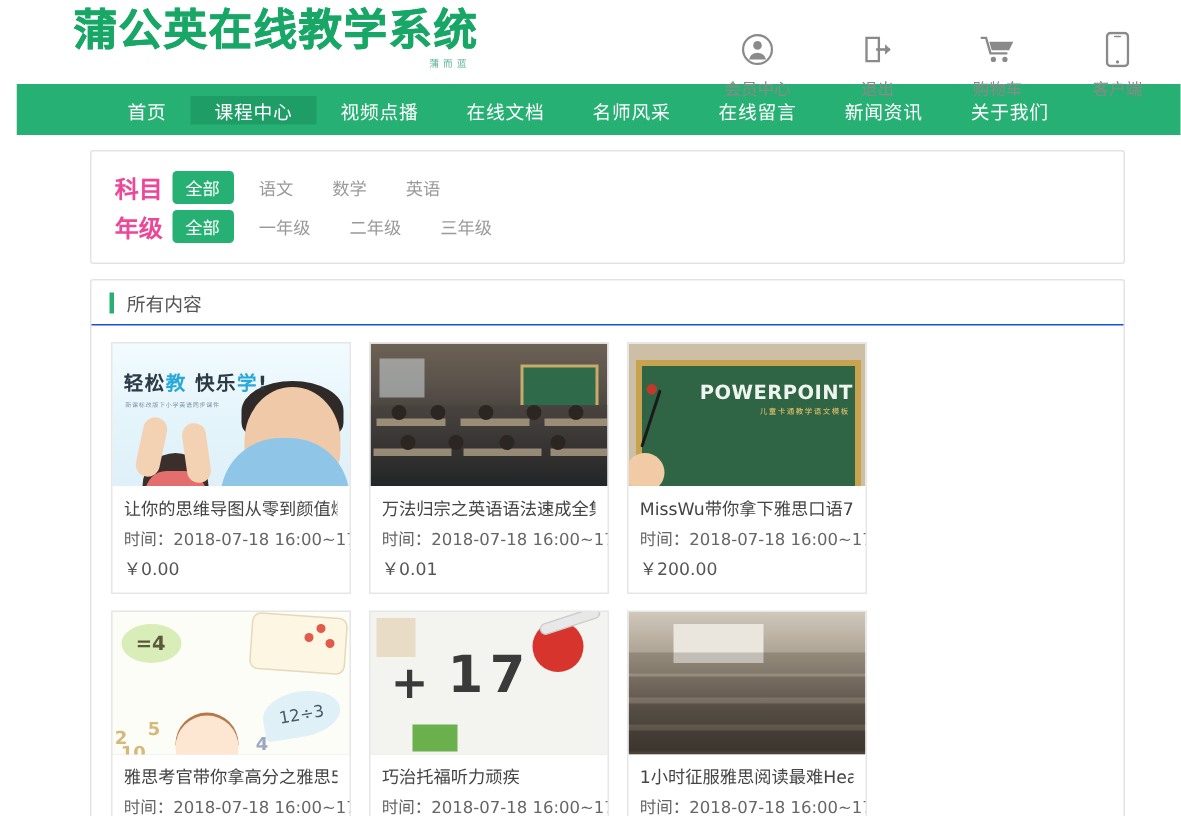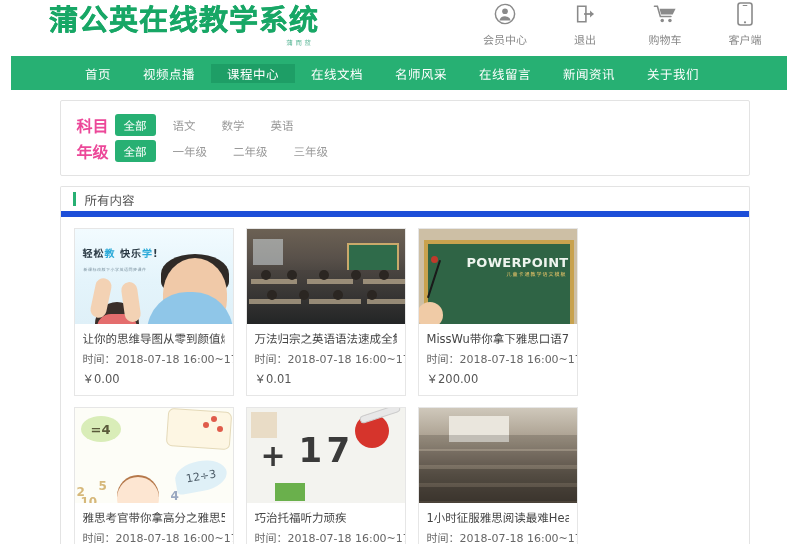--- a/index.html
+++ b/index.html
@@ -44,21 +44,21 @@
     color: #3aa882;
     letter-spacing: 3px;
     margin-top: 1px;
     margin-right: 4px;
     transform: scale(0.92);
     opacity: .85;
   }
   .header-tools {
     position: absolute;
     right: 26px;
-    top: 2px;
+    top: 21px;
     display: flex;
     gap: 26px;
   }
   .tool {
     width: 54px;
     display: flex;
     flex-direction: column;
     align-items: center;
     cursor: pointer;
   }
@@ -135,21 +135,21 @@
     border: 1px solid #e3e3e3;
     border-bottom: none;
     background: #fff;
     margin-top: 10px;
     border-radius: 2px 2px 0 0;
   }
   .section-head {
     height: 30px;
     display: flex;
     align-items: center;
-    border-bottom: 6px solid #1d4ed8;
+    border-bottom: 1px solid #1d4ed8;
     padding-left: 12px;
   }
   .section-bar {
     width: 3px; height: 14px;
     background: #27b073;
     margin-right: 9px;
     flex: none;
   }
   .section-title { font-size: 12.5px; color: #555; }
 
@@ -194,21 +194,21 @@
     color: #555;
     margin-top: 5px;
     line-height: 15px;
   }
 
   
   .th-inner { position:absolute; inset:0; }
 
   
   .t1 { background: linear-gradient(180deg,#f2fbff 0%, #e4f4fb 55%, #dff0f8 100%); }
-  .t1 .slog { position:absolute; left:8px; top:16px; font-size:10px; font-weight:bold; color:#2b3a45; letter-spacing:1px;}
+  .t1 .slog { position:absolute; left:8px; top:16px; font-size:13px; font-weight:bold; color:#2b3a45; letter-spacing:1px;}
   .t1 .slog .g { color:#2aa9d8; }
   .t1 .tiny { position:absolute; left:9px; top:37px; font-size:4px; color:#7d93a0; letter-spacing:.5px;}
   .t1 .kid { position:absolute; right:6px; bottom:-6px; width:64px; height:72px; background:#f0c9a8; border-radius:50% 50% 42% 42%; }
   .t1 .kidh { position:absolute; right:4px; bottom:30px; width:68px; height:40px; background:#2f2a27; border-radius:50% 50% 30% 30%; }
   .t1 .body1 { position:absolute; right:0px; bottom:-20px; width:86px; height:52px; background:#8fc6e8; border-radius:40px 40px 0 0; }
   .t1 .arm { position:absolute; width:16px; height:40px; background:#f3d2b4; border-radius:8px; }
   .t1 .arm.a { left:18px; bottom:6px; transform:rotate(12deg); }
   .t1 .arm.b { left:48px; bottom:2px; transform:rotate(-8deg); }
   .t1 .head2 { position:absolute; left:20px; bottom:-22px; width:44px; height:44px; background:#3a2f2a; border-radius:50%; }
   .t1 .cap { position:absolute; left:22px; bottom:-4px; width:40px; height:14px; background:#e46d6d; border-radius:20px 20px 0 0; }
@@ -312,22 +312,22 @@
           </svg>
         </span>
         <span class="tool-label">客户端</span>
       </div>
 
     </div>
   </div>
 
   <div class="nav">
     <div class="nav-item">首页</div>
+    <div class="nav-item active">课程中心</div>
     <div class="nav-item">视频点播</div>
-    <div class="nav-item active">课程中心</div>
     <div class="nav-item">在线文档</div>
     <div class="nav-item">名师风采</div>
     <div class="nav-item">在线留言</div>
     <div class="nav-item">新闻资讯</div>
     <div class="nav-item">关于我们</div>
   </div>
 
   <div class="content">
     <div class="wrap">
 

